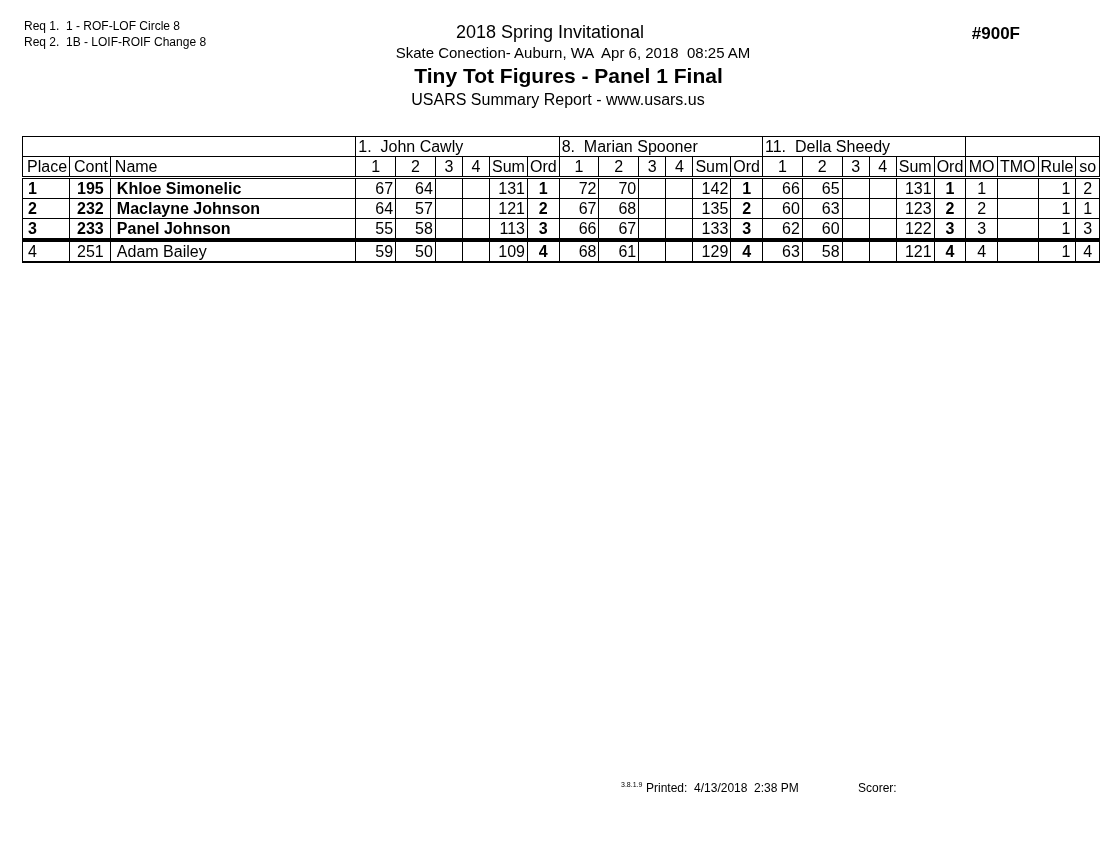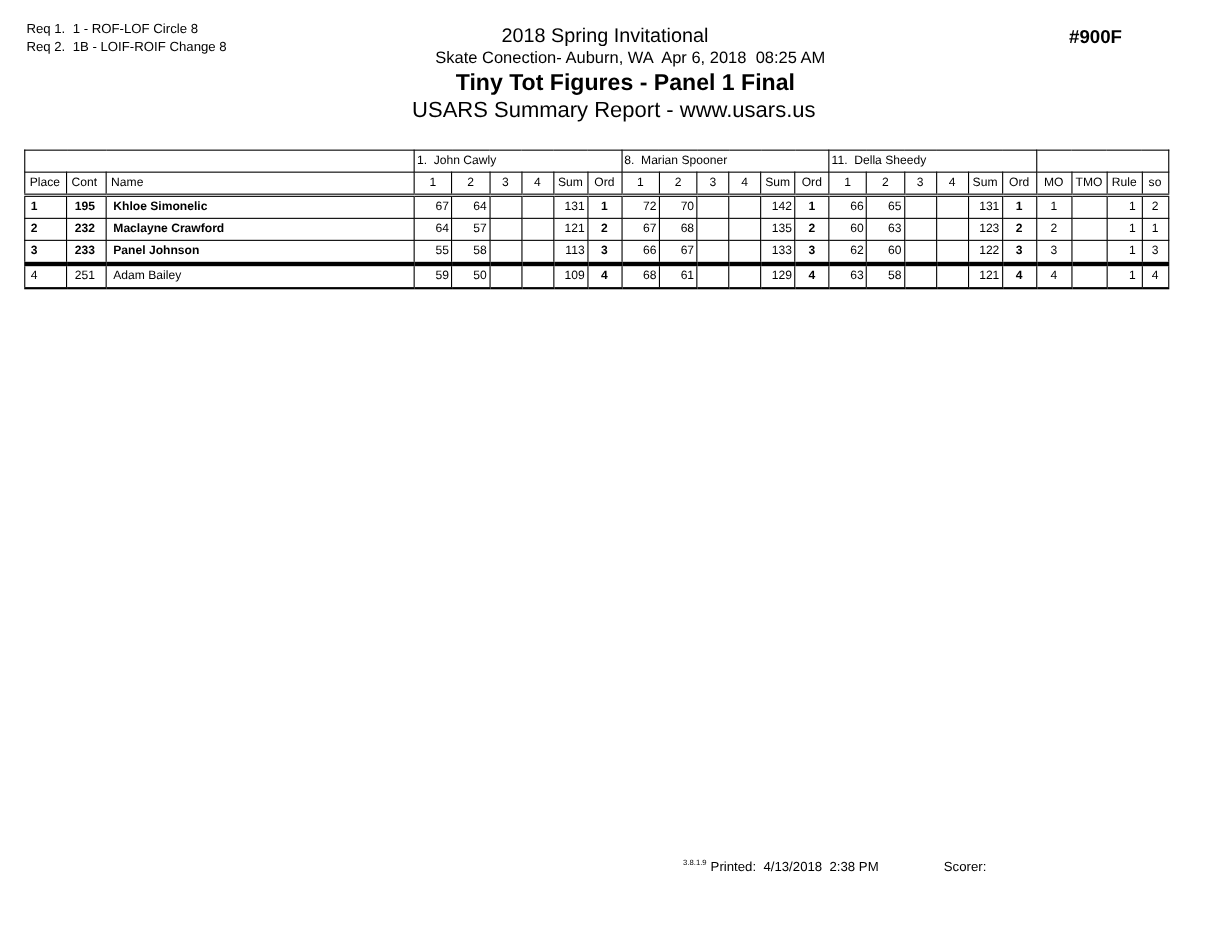--- a/index.html
+++ b/index.html
@@ -8,27 +8,27 @@
   .pre{white-space:pre;}
 
   
   .req-block{position:absolute;left:24px;top:18px;font-size:12px;line-height:16px;}
 
   
   .title-block{position:absolute;left:0;top:22px;width:100%;text-align:center;}
   .event-title{font-size:18px;font-weight:normal;line-height:21px;}
   .venue-line{font-size:15px;line-height:20px;margin-left:46px;}
   .report-title{font-size:21px;font-weight:bold;line-height:26px;padding-left:37px;}
-  .report-subtitle{font-size:20px;line-height:22px;padding-left:16px;}
+  .report-subtitle{font-size:16px;line-height:22px;padding-left:16px;}
 
   .event-number{position:absolute;top:24px;right:80px;font-size:17px;font-weight:bold;}
 
   
   table.results{position:absolute;left:22px;top:136px;border-collapse:collapse;
-                table-layout:fixed;font-size:11px;}
+                table-layout:fixed;font-size:16px;}
   table.results td,table.results th{border:1px solid #000;height:19px;padding:0 2px;
                 overflow:hidden;white-space:pre;font-weight:normal;line-height:19px;}
   td.noborder{border:none;}
   td.judge-name{text-align:left;padding-left:5px;height:20px;}
   tr.cols th{border-bottom:3px double #000;text-align:center;}
   tr.cols th.h-left{text-align:left;padding-left:4px;}
   th.ord,td.ord{border-left:4px solid #000;border-right:4px solid #000;}
   tbody td.place{text-align:left;padding-left:5px;}
   tbody td.cont{text-align:left;padding-left:7px;}
   tbody td.name{text-align:left;padding-left:6px;}
@@ -154,21 +154,21 @@
           <td class="sum">131</td>
           <td class="ord">1</td>
           <td class="mo">1</td>
           <td class="tmo"></td>
           <td class="rule">1</td>
           <td class="so">2</td>
         </tr>
         <tr class="bold">
           <td class="place">2</td>
           <td class="cont">232</td>
-          <td class="name">Maclayne Crawford</td>
+          <td class="name">Maclayne Johnson</td>
           <td class="score">64</td>
           <td class="score">57</td>
           <td class="score"></td>
           <td class="score"></td>
           <td class="sum">121</td>
           <td class="ord">2</td>
           <td class="score">67</td>
           <td class="score">68</td>
           <td class="score"></td>
           <td class="score"></td>

